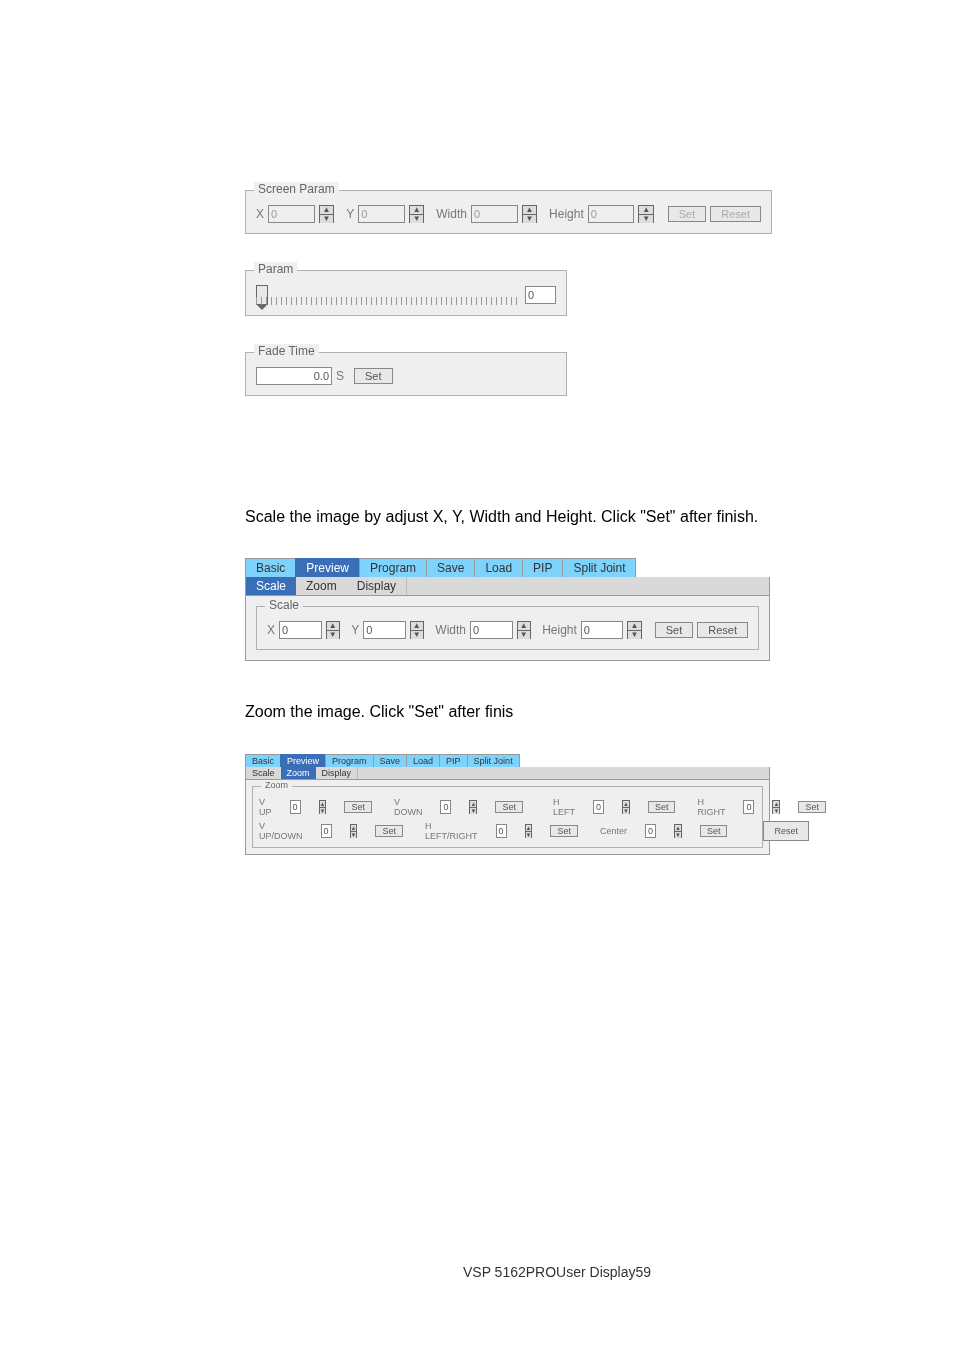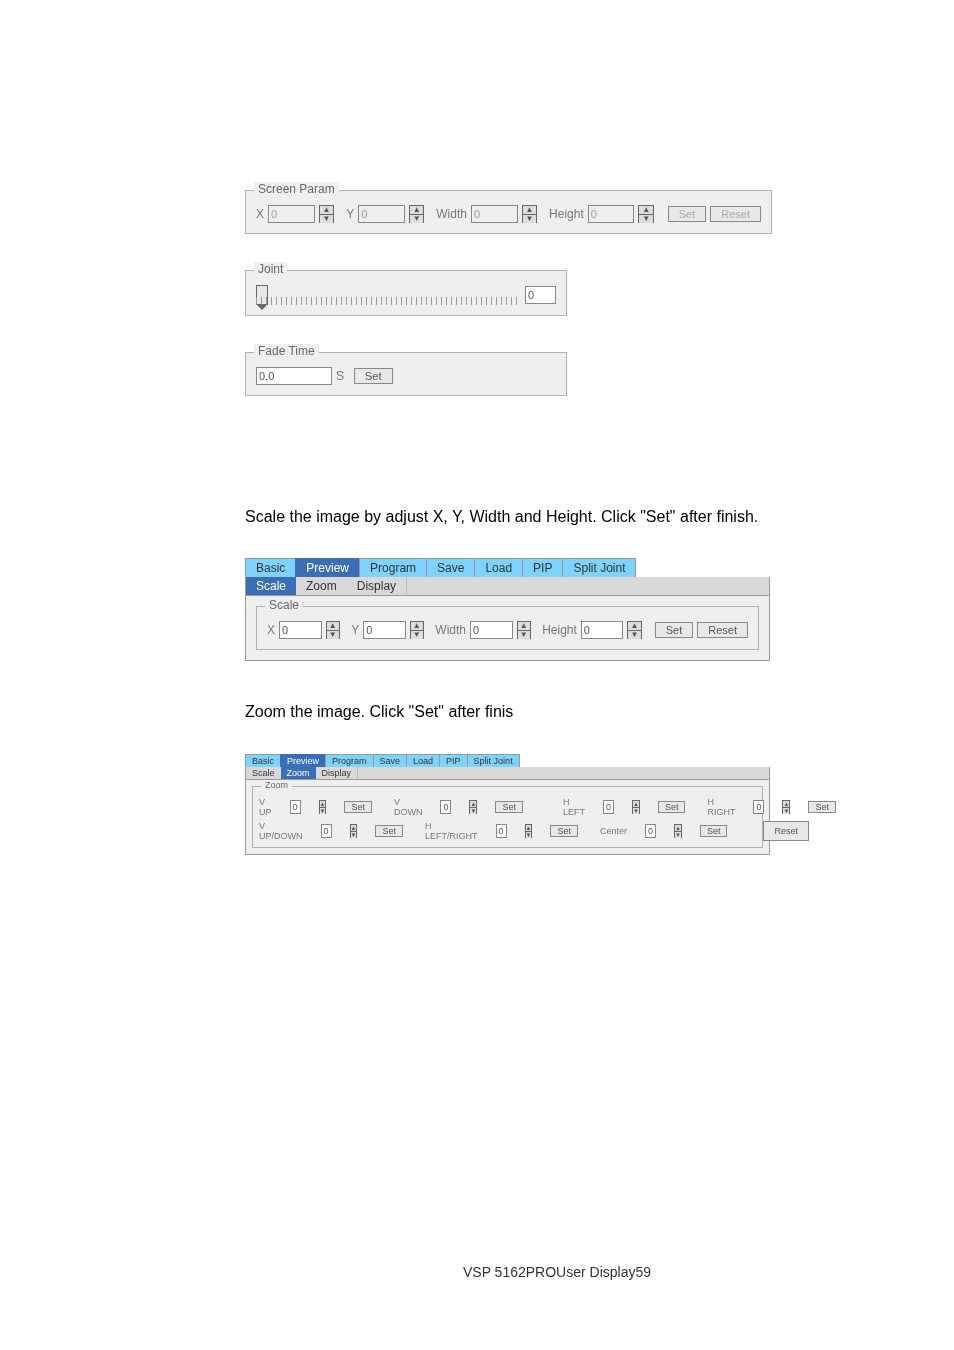--- a/index.html
+++ b/index.html
@@ -75,34 +75,34 @@
           <span class="tri">▲</span>
           <span class="tri">▼</span>
         </span>
       <span style="width:6px"></span>
       <span class="btn disabled">Set</span>
       <span class="btn disabled">Reset</span>
     </div>
   </div>
 
   <div class="fieldset" style="width:300px;margin-top:36px">
-    <div class="legend">Joint</div>
+    <div class="legend">Param</div>
     <div class="row">
       <div class="slider-track">
         <div class="thumb"></div>
         <div class="ticks"></div>
       </div>
       <span class="numbox" style="width:26px;margin-left:4px">0</span>
     </div>
   </div>
 
   <div class="fieldset" style="width:300px;margin-top:36px">
     <div class="legend">Fade Time</div>
     <div class="row">
-      <span class="numbox" style="width:70px;">0.0</span>
+      <span class="numbox" style="width:70px;text-align:right">0.0</span>
       <span class="lbl">S</span>
       <span class="btn" style="margin-left:6px">Set</span>
     </div>
   </div>
 
   <div class="body-text" style="margin-top:110px">Scale the image by adjust X, Y, Width and Height. Click "Set" after finish.</div>
 
   <div style="width:525px">
     <div class="tabs">
       <div class="tab">Basic</div>
@@ -187,21 +187,21 @@
           <span class="btn">Set</span>
 
           <span class="lbl" style="width:40px;margin-left:4px">V DOWN</span>
           <span class="numbox" style="width:28px">0</span>
           <span class="spin">
               <span class="tri">▲</span>
               <span class="tri">▼</span>
             </span>
           <span class="btn">Set</span>
 
-          <span class="lbl" style="width:34px;margin-left:22px">H LEFT</span>
+          <span class="lbl" style="width:34px;margin-left:12px">H LEFT</span>
           <span class="numbox" style="width:28px">0</span>
           <span class="spin">
               <span class="tri">▲</span>
               <span class="tri">▼</span>
             </span>
           <span class="btn">Set</span>
 
           <span class="lbl" style="width:40px;margin-left:4px">H RIGHT</span>
           <span class="numbox" style="width:28px">0</span>
           <span class="spin">

